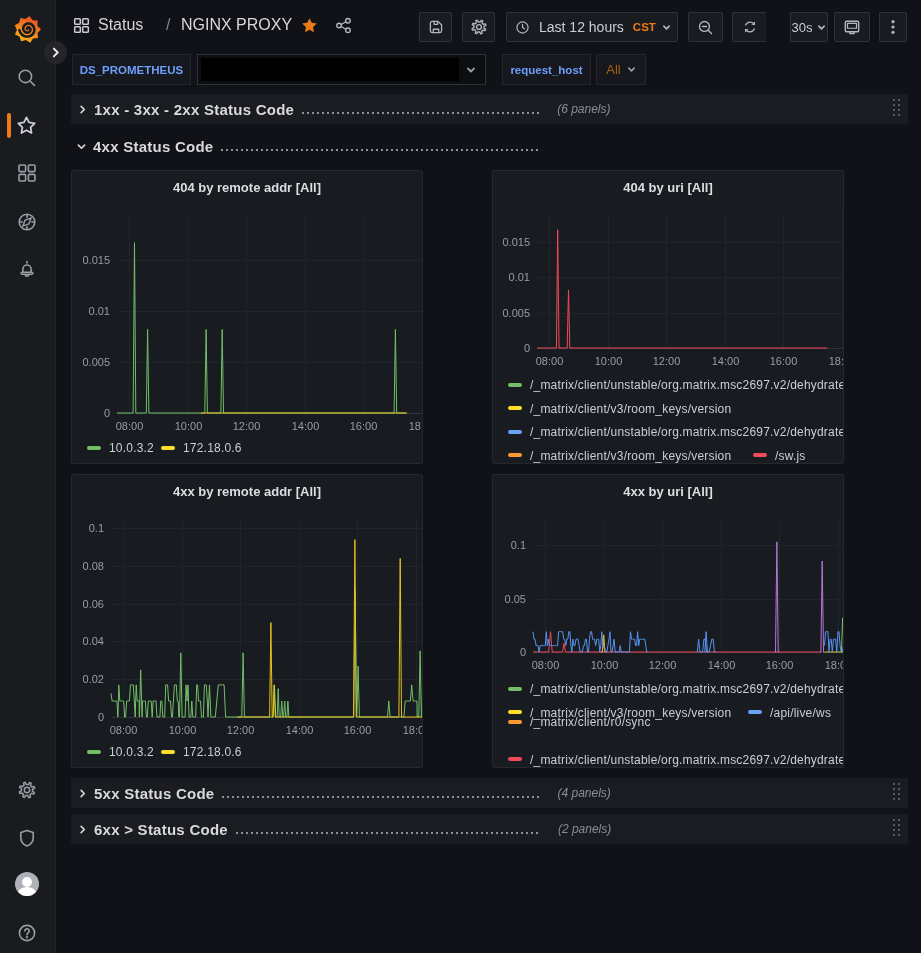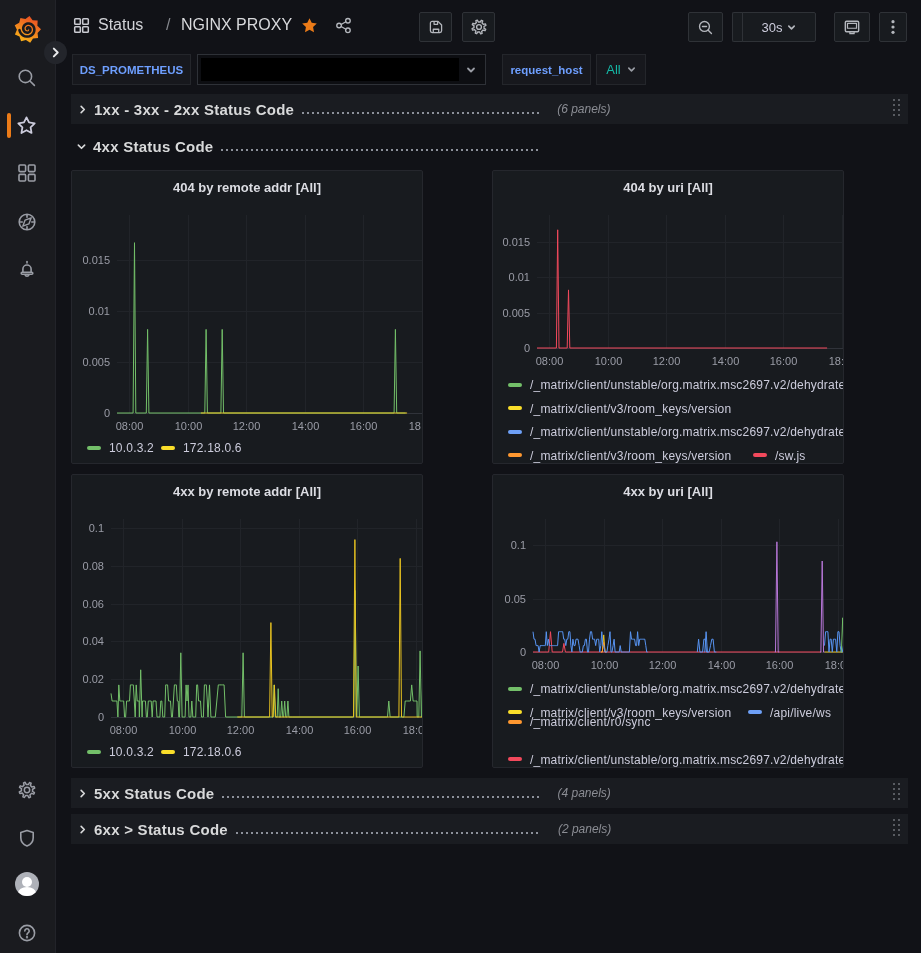--- a/index.html
+++ b/index.html
@@ -101,36 +101,49 @@
         <path d="M7.6 3.2 v3.4 h4.4 V3.4"></path>
         <path d="M6.6 16.8 v-4 h6.8 v4"></path>
       </svg>
     </div>
 <div class="btn" style="left:462px;top:12px;width:33px">
       <svg width="18" height="18" viewBox="0 0 20 20" fill="none" stroke="#b4b7bd" stroke-width="1.5" stroke-linejoin="round">
         <path d="M15.60 10.09 L15.56 10.70 L15.45 11.31 L17.47 12.56 L17.15 13.36 L16.74 14.13 L14.48 13.36 L13.90 14.02 L13.43 14.42 L12.93 14.77 L13.48 17.09 L12.68 17.43 L11.84 17.68 L10.79 15.54 L9.91 15.60 L9.30 15.56 L8.69 15.45 L7.44 17.47 L6.64 17.15 L5.87 16.74 L6.64 14.48 L5.98 13.90 L5.58 13.43 L5.23 12.93 L2.91 13.48 L2.57 12.68 L2.32 11.84 L4.46 10.79 L4.40 9.91 L4.44 9.30 L4.55 8.69 L2.53 7.44 L2.85 6.64 L3.26 5.87 L5.52 6.64 L6.10 5.98 L6.57 5.58 L7.07 5.23 L6.52 2.91 L7.32 2.57 L8.16 2.32 L9.21 4.46 L10.09 4.40 L10.70 4.44 L11.31 4.55 L12.56 2.53 L13.36 2.85 L14.13 3.26 L13.36 5.52 L14.02 6.10 L14.42 6.57 L14.77 7.07 L17.09 6.52 L17.43 7.32 L17.68 8.16 L15.54 9.21 Z"></path>
         <circle cx="10" cy="10" r="2.7"></circle>
       </svg>
     </div>
+<div class="btn" style="left:506px;top:12px;width:172px;justify-content:flex-start;padding-left:8px">
+  <svg width="15" height="15" viewBox="0 0 20 20" fill="none" stroke="#b4b7bd" stroke-width="1.6" stroke-linecap="round" stroke-linejoin="round">
+        <circle cx="10" cy="10" r="7.4"></circle>
+        <path d="M10 5.8 V10 L12.8 11.8"></path>
+      </svg>
+  <span style="font-size:14px;color:#ccccdc;margin-left:9px">Last 12 hours</span>
+  <span style="font-size:11.5px;font-weight:bold;color:#ee7a16;margin-left:9px">CST</span>
+  <span style="margin-left:6px;display:flex">
+        <svg width="9" height="9" viewBox="0 0 10 10" fill="none" stroke="#b4b7bd" stroke-width="1.8" stroke-linecap="round" stroke-linejoin="round">
+          <path d="M2 3.5 L5 6.5 L8 3.5"></path>
+        </svg>
+      </span>
+</div>
 <div class="btn" style="left:688px;top:12px;width:35px">
       <svg width="17" height="17" viewBox="0 0 20 20" fill="none" stroke="#b4b7bd" stroke-width="1.6" stroke-linecap="round" stroke-linejoin="round">
         <circle cx="8.8" cy="8.8" r="5.8"></circle>
         <line x1="13.2" y1="13.2" x2="17" y2="17"></line>
         <line x1="6.4" y1="8.8" x2="11.2" y2="8.8"></line>
       </svg>
     </div>
 <div class="btn" style="left:732px;top:12px;width:34px;border-right:none;border-radius:2px 0 0 2px">
       <svg width="16" height="16" viewBox="0 0 20 20" fill="none" stroke="#b4b7bd" stroke-width="1.6" stroke-linecap="round" stroke-linejoin="round">
         <path d="M4.5 7.5 a6.4 6.4 0 0 1 11.2 -0.6"></path>
         <path d="M15.5 12.5 a6.4 6.4 0 0 1 -11.2 0.6"></path>
         <path d="M16.4 3.2 L16 7.6 L11.6 7.2 Z" fill="#b4b7bd" stroke="none"></path>
         <path d="M3.6 16.8 L4 12.4 L8.4 12.8 Z" fill="#b4b7bd" stroke="none"></path>
       </svg>
     </div>
-<div class="btn" style="left:742px;top:12px;width:74px;border-radius:0 2px 2px 0">
+<div class="btn" style="left:790px;top:12px;width:38px;border-radius:0 2px 2px 0">
   <span style="font-size:13px;color:#ccccdc">30s</span>
       <span style="margin-left:5px;display:flex">
         <svg width="9" height="9" viewBox="0 0 10 10" fill="none" stroke="#b4b7bd" stroke-width="1.8" stroke-linecap="round" stroke-linejoin="round">
           <path d="M2 3.5 L5 6.5 L8 3.5"></path>
         </svg>
       </span>
 </div>
 <div class="btn" style="left:834px;top:12px;width:36px">
       <svg width="18" height="18" viewBox="0 0 20 20" fill="none" stroke="#b4b7bd" stroke-width="1.6" stroke-linecap="round" stroke-linejoin="round">
         <rect x="2.6" y="3.6" width="14.8" height="11.6" rx="1.3"></rect>
@@ -148,21 +161,21 @@
 
 <div class="abs" style="left:72px;top:54px;width:119px;height:31px;background:#17181d;border:1px solid #24262b;display:flex;align-items:center;justify-content:center;font-size:11.5px;font-weight:bold;color:#6e9fff">DS_PROMETHEUS</div>
 <div class="abs" style="left:197px;top:54px;width:289px;height:31px;background:#0d0e12;border:1px solid #2e3137;display:flex;align-items:center;justify-content:flex-end;padding-right:9px">
   <div style="position:absolute;left:3px;top:3px;width:258px;height:23px;background:#000"></div>
       <svg width="10" height="10" viewBox="0 0 10 10" fill="none" stroke="#9a9da5" stroke-width="1.8" stroke-linecap="round" stroke-linejoin="round">
         <path d="M2 3.5 L5 6.5 L8 3.5"></path>
       </svg>
 </div>
 <div class="abs" style="left:502px;top:54px;width:89px;height:31px;background:#17181d;border:1px solid #24262b;display:flex;align-items:center;justify-content:center;font-size:11.5px;font-weight:bold;color:#6e9fff">request_host</div>
 <div class="abs" style="left:596px;top:54px;width:50px;height:31px;background:#17181d;border:1px solid #24262b;display:flex;align-items:center;justify-content:center">
-      <span style="font-size:13px;color:#14b8a6">All</span>
+      <span style="font-size:13px;color:#a16207">All</span>
       <span style="margin-left:6px;display:flex">
         <svg width="9" height="9" viewBox="0 0 10 10" fill="none" stroke="#9a9da5" stroke-width="1.8" stroke-linecap="round" stroke-linejoin="round">
           <path d="M2 3.5 L5 6.5 L8 3.5"></path>
         </svg>
       </span>
     </div>
 
 <div class="rowhdr" style="top:94px;background:#1a1c21">
   <span style="width:7px;flex:none"></span><svg width="9" height="9" viewBox="0 0 10 10" fill="none" stroke="#d8d9da" stroke-width="1.8" stroke-linecap="round" stroke-linejoin="round">
         <path d="M3.5 1.5 L7 5 L3.5 8.5"></path>

